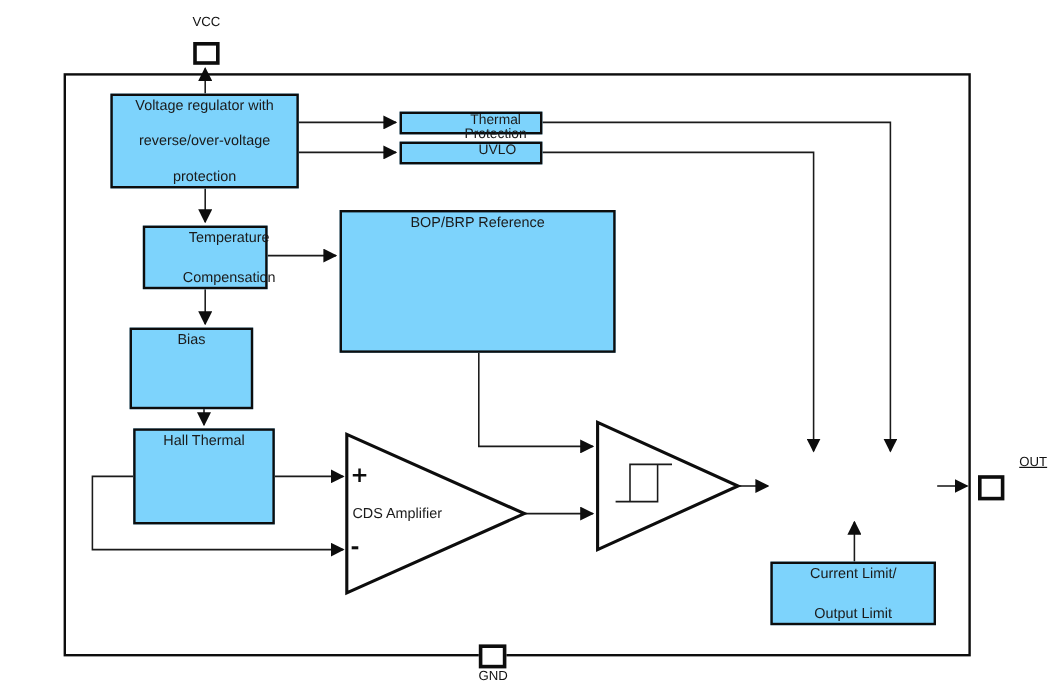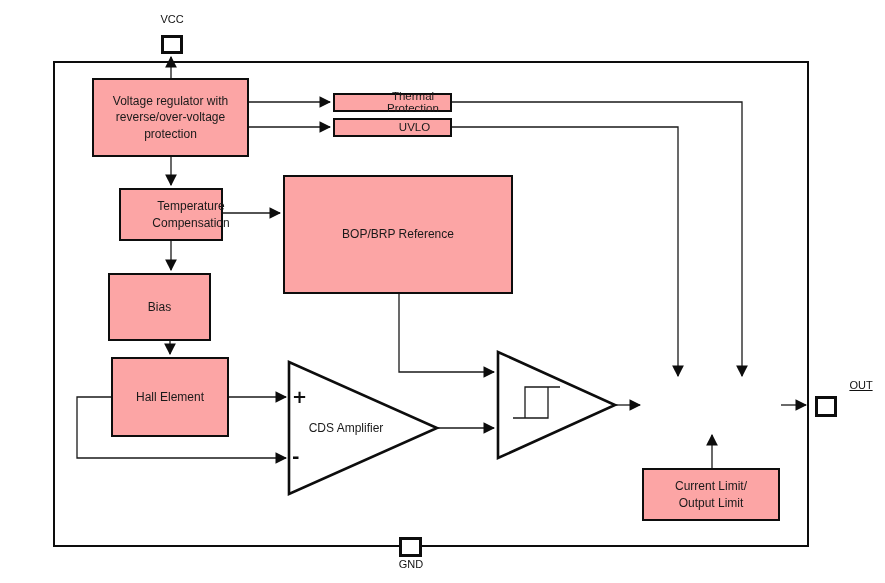--- a/index.html
+++ b/index.html
@@ -6,22 +6,22 @@
   .canvas{
     position:relative;width:885px;height:583px;background:#ffffff;overflow:hidden;
     font-family:"Liberation Sans","DejaVu Sans",sans-serif;color:#1a1a1a;
   }
   .canvas svg{position:absolute;left:0;top:0;}
   .outer{
     position:absolute;left:53px;top:61px;width:756px;height:486px;
     border:2px solid #0d0d0d;box-sizing:border-box;background:transparent;
   }
   .block{
-    position:absolute;border:2px solid #0d0d0d;background:#fca5a5;box-sizing:border-box;
-    display:flex;flex-direction:column;align-items:center;justify-content:center;
+    position:absolute;border:2px solid #0d0d0d;background:#7dd3fc;box-sizing:border-box;
+    display:flex;flex-direction:column;align-items:center;justify-content:space-between;
     text-align:center;font-size:12px;line-height:1.35;color:#1a1a1a;
   }
   .block.thin{font-size:11.5px;line-height:1;}
   .pin{
     position:absolute;border:3px solid #0d0d0d;background:#ffffff;box-sizing:border-box;
   }
   .pinlabel{
     position:absolute;font-size:11px;color:#111;text-align:center;line-height:1;
   }
   .trilabel{
@@ -92,32 +92,32 @@
 
   <div class="block" style="left:283px;top:175px;width:230px;height:119px;">
     <span>BOP/BRP Reference</span>
   </div>
 
   <div class="block" style="left:108px;top:273px;width:103px;height:68px;">
     <span>Bias</span>
   </div>
 
   <div class="block" style="left:111px;top:357px;width:118px;height:80px;">
-    <span>Hall Element</span>
+    <span>Hall Thermal</span>
   </div>
 
 
   <div class="block" style="left:642px;top:468px;width:138px;height:53px;">
     <span>Current Limit/</span>
     <span>Output Limit</span>
   </div>
 
   <span class="sign" style="left:292px;top:388px;">+</span>
   <span class="sign" style="left:292px;top:448px;">-</span>
-  <div class="trilabel" style="left:291px;top:422px;width:110px;">CDS Amplifier</div>
+  <div class="trilabel" style="left:276px;top:422px;width:110px;">CDS Amplifier</div>
 
   <div class="pinlabel" style="left:150px;top:14px;width:44px;">VCC</div>
   <div class="pin" style="left:161px;top:35px;width:22px;height:19px;"></div>
 
   <div class="pinlabel" style="left:844px;top:380px;width:34px;text-decoration:underline;">OUT</div>
   <div class="pin" style="left:815px;top:396px;width:22px;height:21px;"></div>
 
   <div class="pin" style="left:399px;top:537px;width:23px;height:20px;"></div>
   <div class="pinlabel" style="left:395px;top:559px;width:32px;">GND</div>
 

